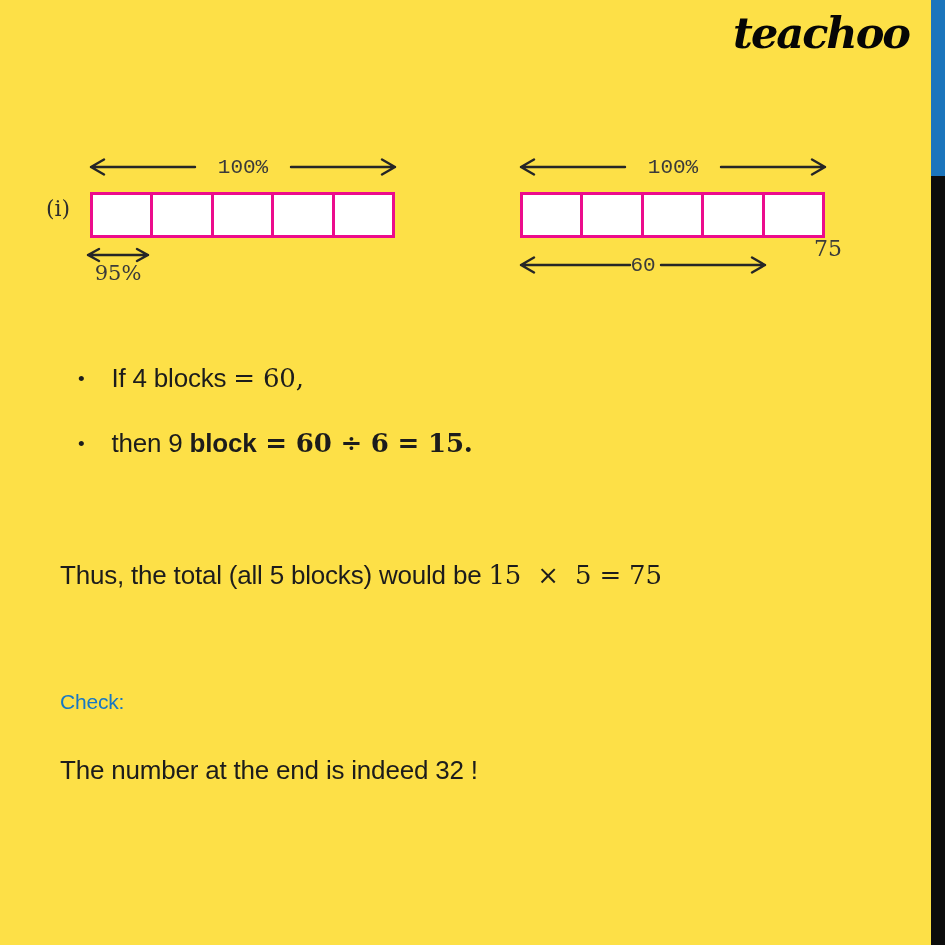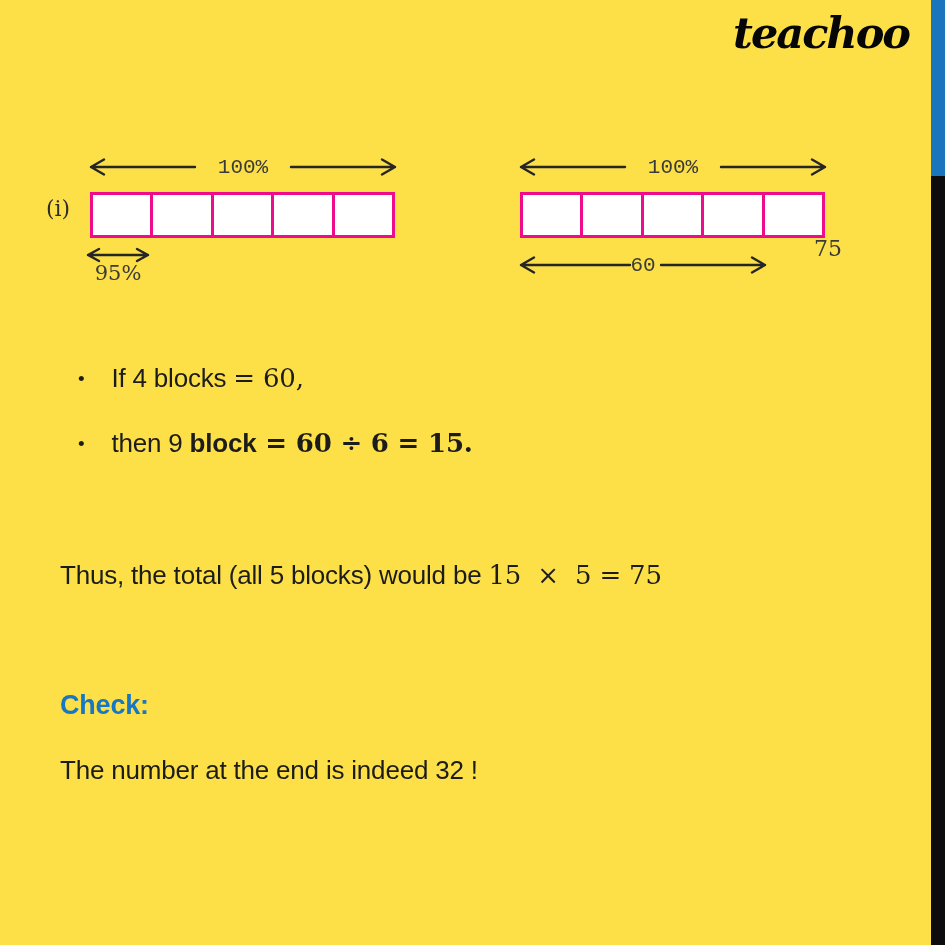--- a/index.html
+++ b/index.html
@@ -80,21 +80,21 @@
   .bullet-line .marker{font-size:19px;margin-right:27px;transform:translateY(-2px);}
   .b1{top:363px;}
   .b2{top:428px;}
   .math{font-family:"DejaVu Serif", serif;white-space:pre;}
   .bold{font-weight:bold;margin-top:42px;}
   .para{
     position:absolute;left:36px;
     font-size:26px;line-height:1.2;letter-spacing:-0.2px;margin-left:24px;
   }
   .thus{top:560px;}
-  .check-heading{top:689px;font-weight:bold;font-size:27px;color:var(--check-blue);}
+  .check-heading{top:689px;font-weight:normal;font-size:21px;color:var(--check-blue);}
   .final-line{top:755px;}
   .seg{white-space:pre;}
 </style>
 </head>
 <body>
 
 <div class="page">
 
   <div class="edge-blue"></div>
   <div class="edge-black"></div>

